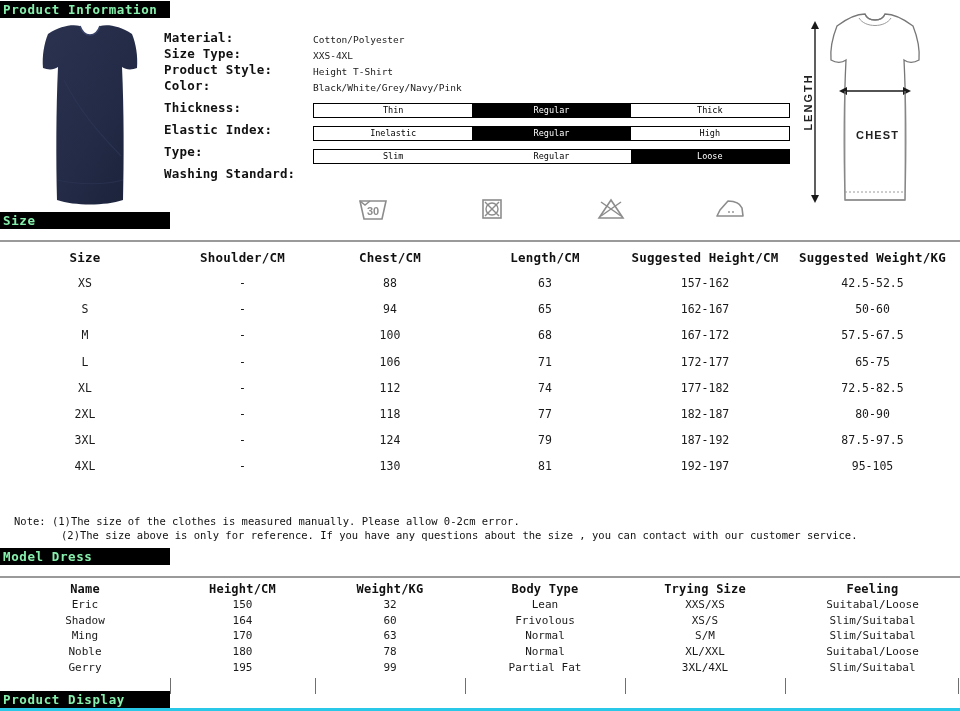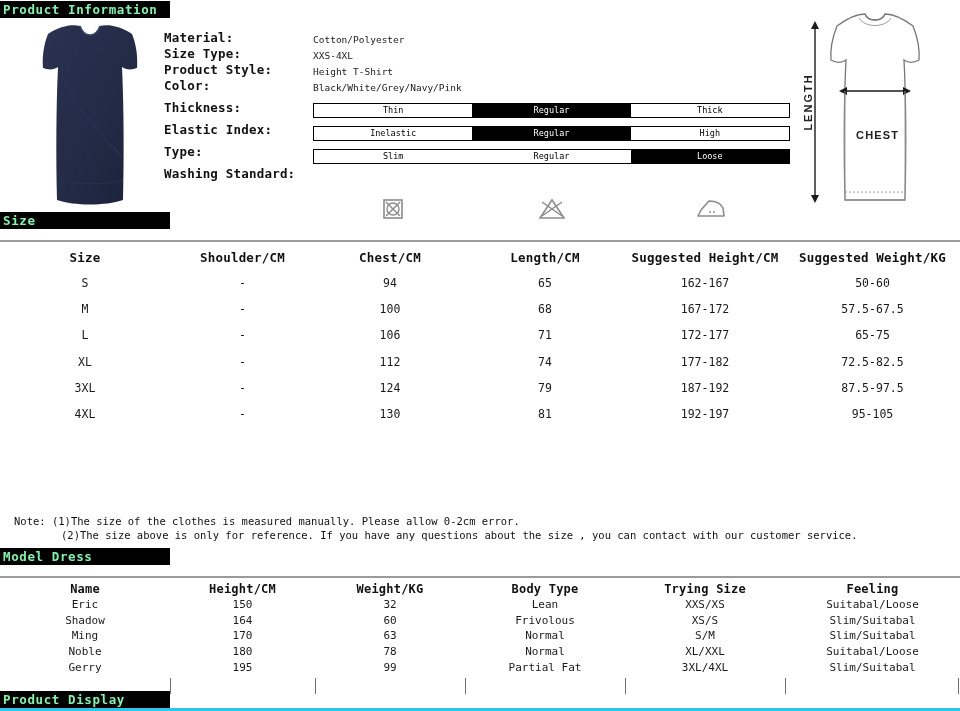--- a/index.html
+++ b/index.html
@@ -240,20 +240,27 @@
     <div class="opt-cell">High</div>
   </div>
 
   <div class="opt-row" style="top:131px;">
     <div class="opt-cell">Slim</div>
     <div class="opt-cell">Regular</div>
     <div class="opt-cell selected">Loose</div>
   </div>
 
   <div class="care-row">
+    <div class="care-icon">
+      <svg width="34" height="30" viewBox="0 0 34 30">
+        <path d="M4 7 L30 7 L26 25 L8 25 Z" fill="none" stroke="#8c8c8c" stroke-width="1.6"></path>
+        <path d="M4 7 L9 11 L14 7" fill="none" stroke="#8c8c8c" stroke-width="1.4"></path>
+        <text x="17" y="21" font-family="'Liberation Sans',sans-serif" font-size="11" font-weight="bold" text-anchor="middle" fill="#8c8c8c">30</text>
+      </svg>
+    </div>
     <div class="care-icon">
       <svg width="28" height="28" viewBox="0 0 28 28">
         <rect x="5" y="5" width="18" height="18" fill="none" stroke="#8c8c8c" stroke-width="1.6"></rect>
         <circle cx="14" cy="14" r="6" fill="none" stroke="#8c8c8c" stroke-width="1.4"></circle>
         <line x1="7" y1="7" x2="21" y2="21" stroke="#8c8c8c" stroke-width="1.4"></line>
         <line x1="21" y1="7" x2="7" y2="21" stroke="#8c8c8c" stroke-width="1.4"></line>
       </svg>
     </div>
     <div class="care-icon">
       <svg width="32" height="28" viewBox="0 0 32 28">
@@ -314,20 +321,28 @@
         <th>Size</th>
         <th>Shoulder/CM</th>
         <th>Chest/CM</th>
         <th>Length/CM</th>
         <th>Suggested Height/CM</th>
         <th>Suggested Weight/KG</th>
       </tr>
     </thead>
     <tbody>
       <tr>
+        <td>XS</td>
+        <td>-</td>
+        <td>88</td>
+        <td>63</td>
+        <td>157-162</td>
+        <td>42.5-52.5</td>
+      </tr>
+      <tr>
         <td>S</td>
         <td>-</td>
         <td>94</td>
         <td>65</td>
         <td>162-167</td>
         <td>50-60</td>
       </tr>
       <tr>
         <td>M</td>
         <td>-</td>
@@ -344,20 +359,28 @@
         <td>172-177</td>
         <td>65-75</td>
       </tr>
       <tr>
         <td>XL</td>
         <td>-</td>
         <td>112</td>
         <td>74</td>
         <td>177-182</td>
         <td>72.5-82.5</td>
+      </tr>
+      <tr>
+        <td>2XL</td>
+        <td>-</td>
+        <td>118</td>
+        <td>77</td>
+        <td>182-187</td>
+        <td>80-90</td>
       </tr>
       <tr>
         <td>3XL</td>
         <td>-</td>
         <td>124</td>
         <td>79</td>
         <td>187-192</td>
         <td>87.5-97.5</td>
       </tr>
       <tr>

